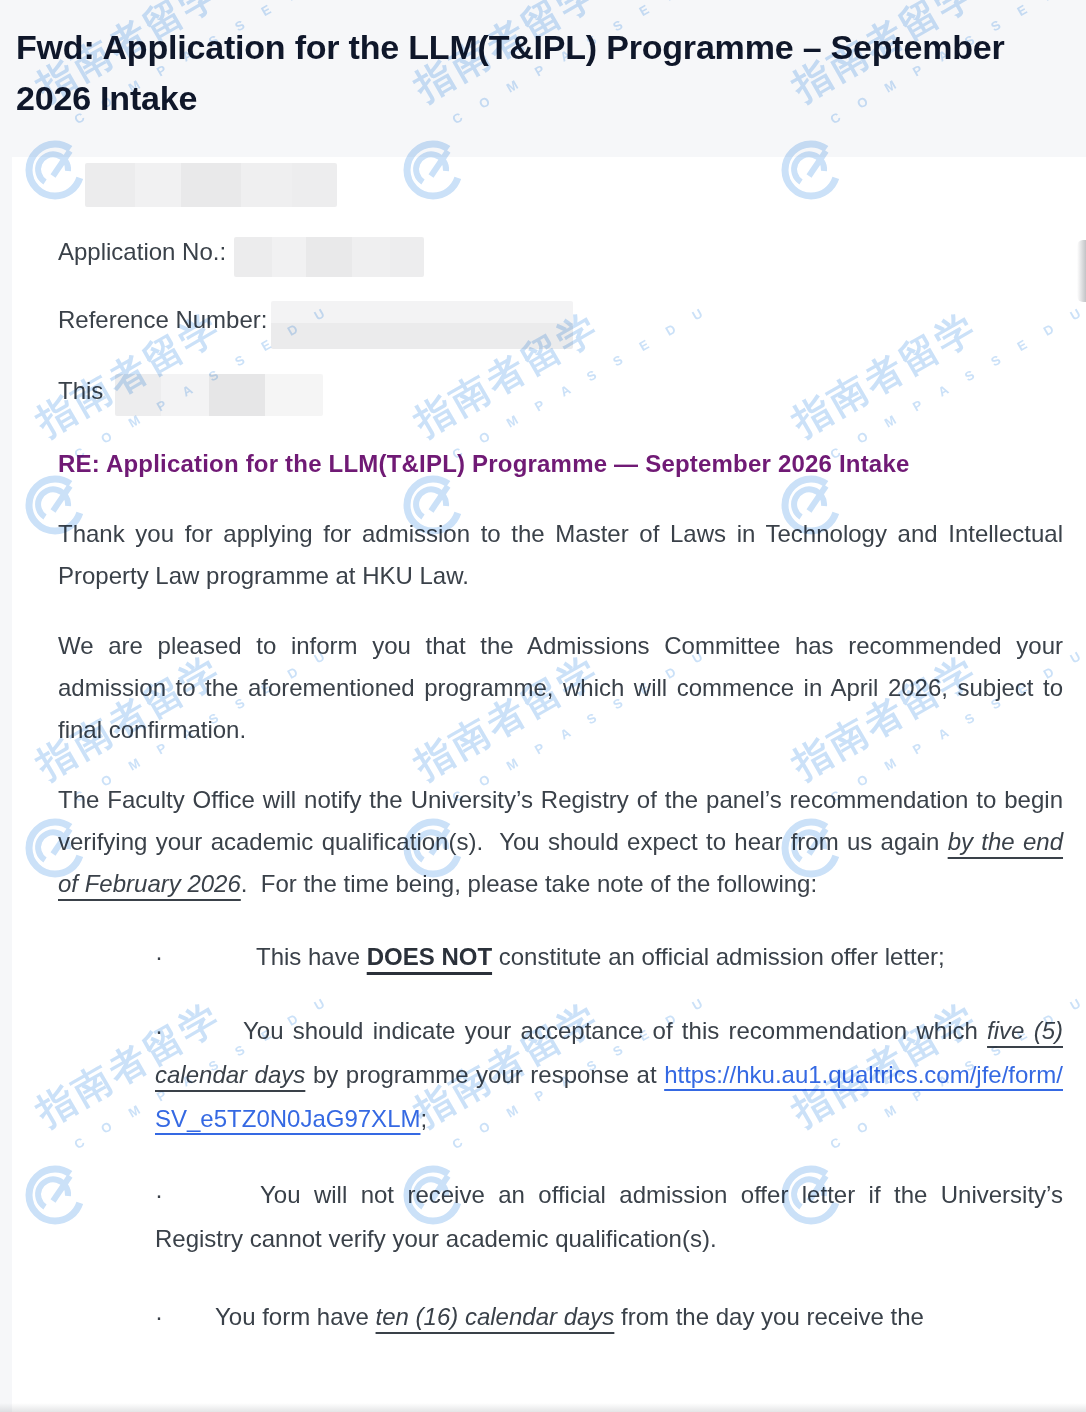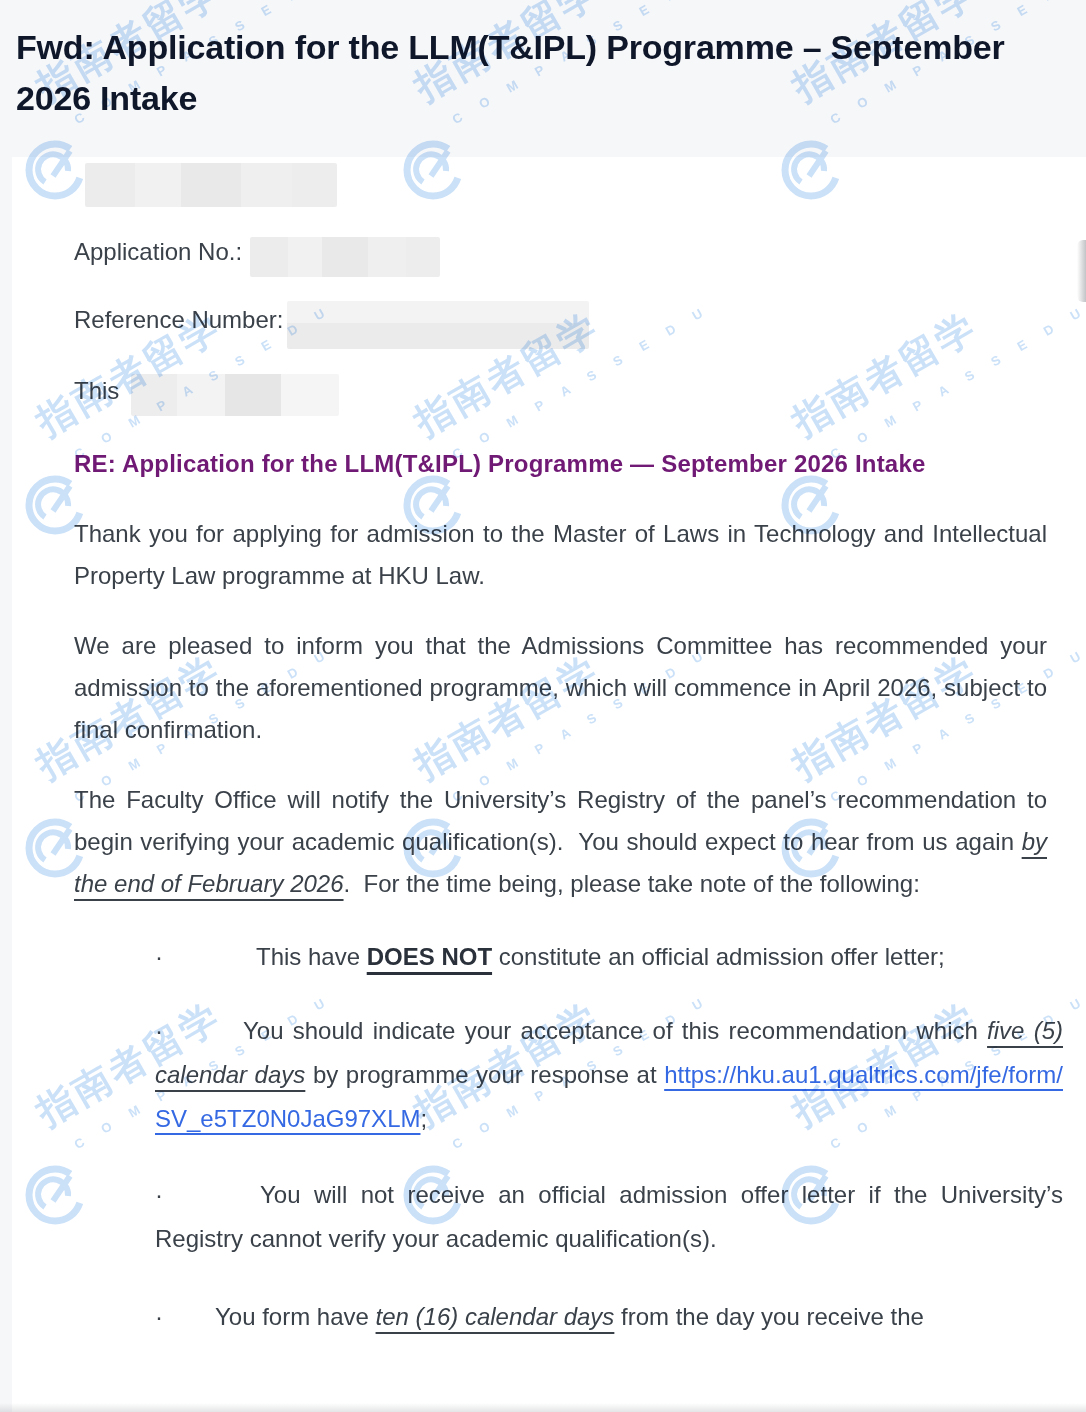--- a/index.html
+++ b/index.html
@@ -28,21 +28,21 @@
     border-radius:2px;
   }
   .redact-sender{margin:6px 0 0 27px;width:252px;height:44px;}
   .redact-inline{display:inline-block;vertical-align:middle;transform:translateY(3px);}
   .redact-app{width:190px;height:40px;margin-left:8px;}
   .redact-ref{width:302px;height:48px;margin-left:4px;
     background:linear-gradient(180deg,#f3f3f4 0 45%,#ebebec 45% 100%);}
   .redact-dear{width:208px;height:42px;margin-left:12px;
     background:linear-gradient(90deg,#ededee 0 22%,#f3f3f4 22% 45%,#e6e6e7 45% 72%,#f5f5f5 72% 100%);}
   
-  p{margin:16px;}
+  p{margin:0;}
   .field{margin-top:24px;line-height:42px;}
   .re-line{margin-top:30px;line-height:42px;font-weight:700;color:#701a75;letter-spacing:0.2px;}
   .para{margin-top:28px;line-height:42px;text-align:justify;}
   .bullet{margin:30px 0 0 97px;line-height:44px;text-align:justify;}
   .bullet.b3{margin-top:32px;}
   .bullet.b4{margin-top:34px;}
   .dot{display:inline-block;}
   .tab{display:inline-block;height:1px;}
   .tab-b1{width:93px;}
   .tab-b2{width:80px;}

